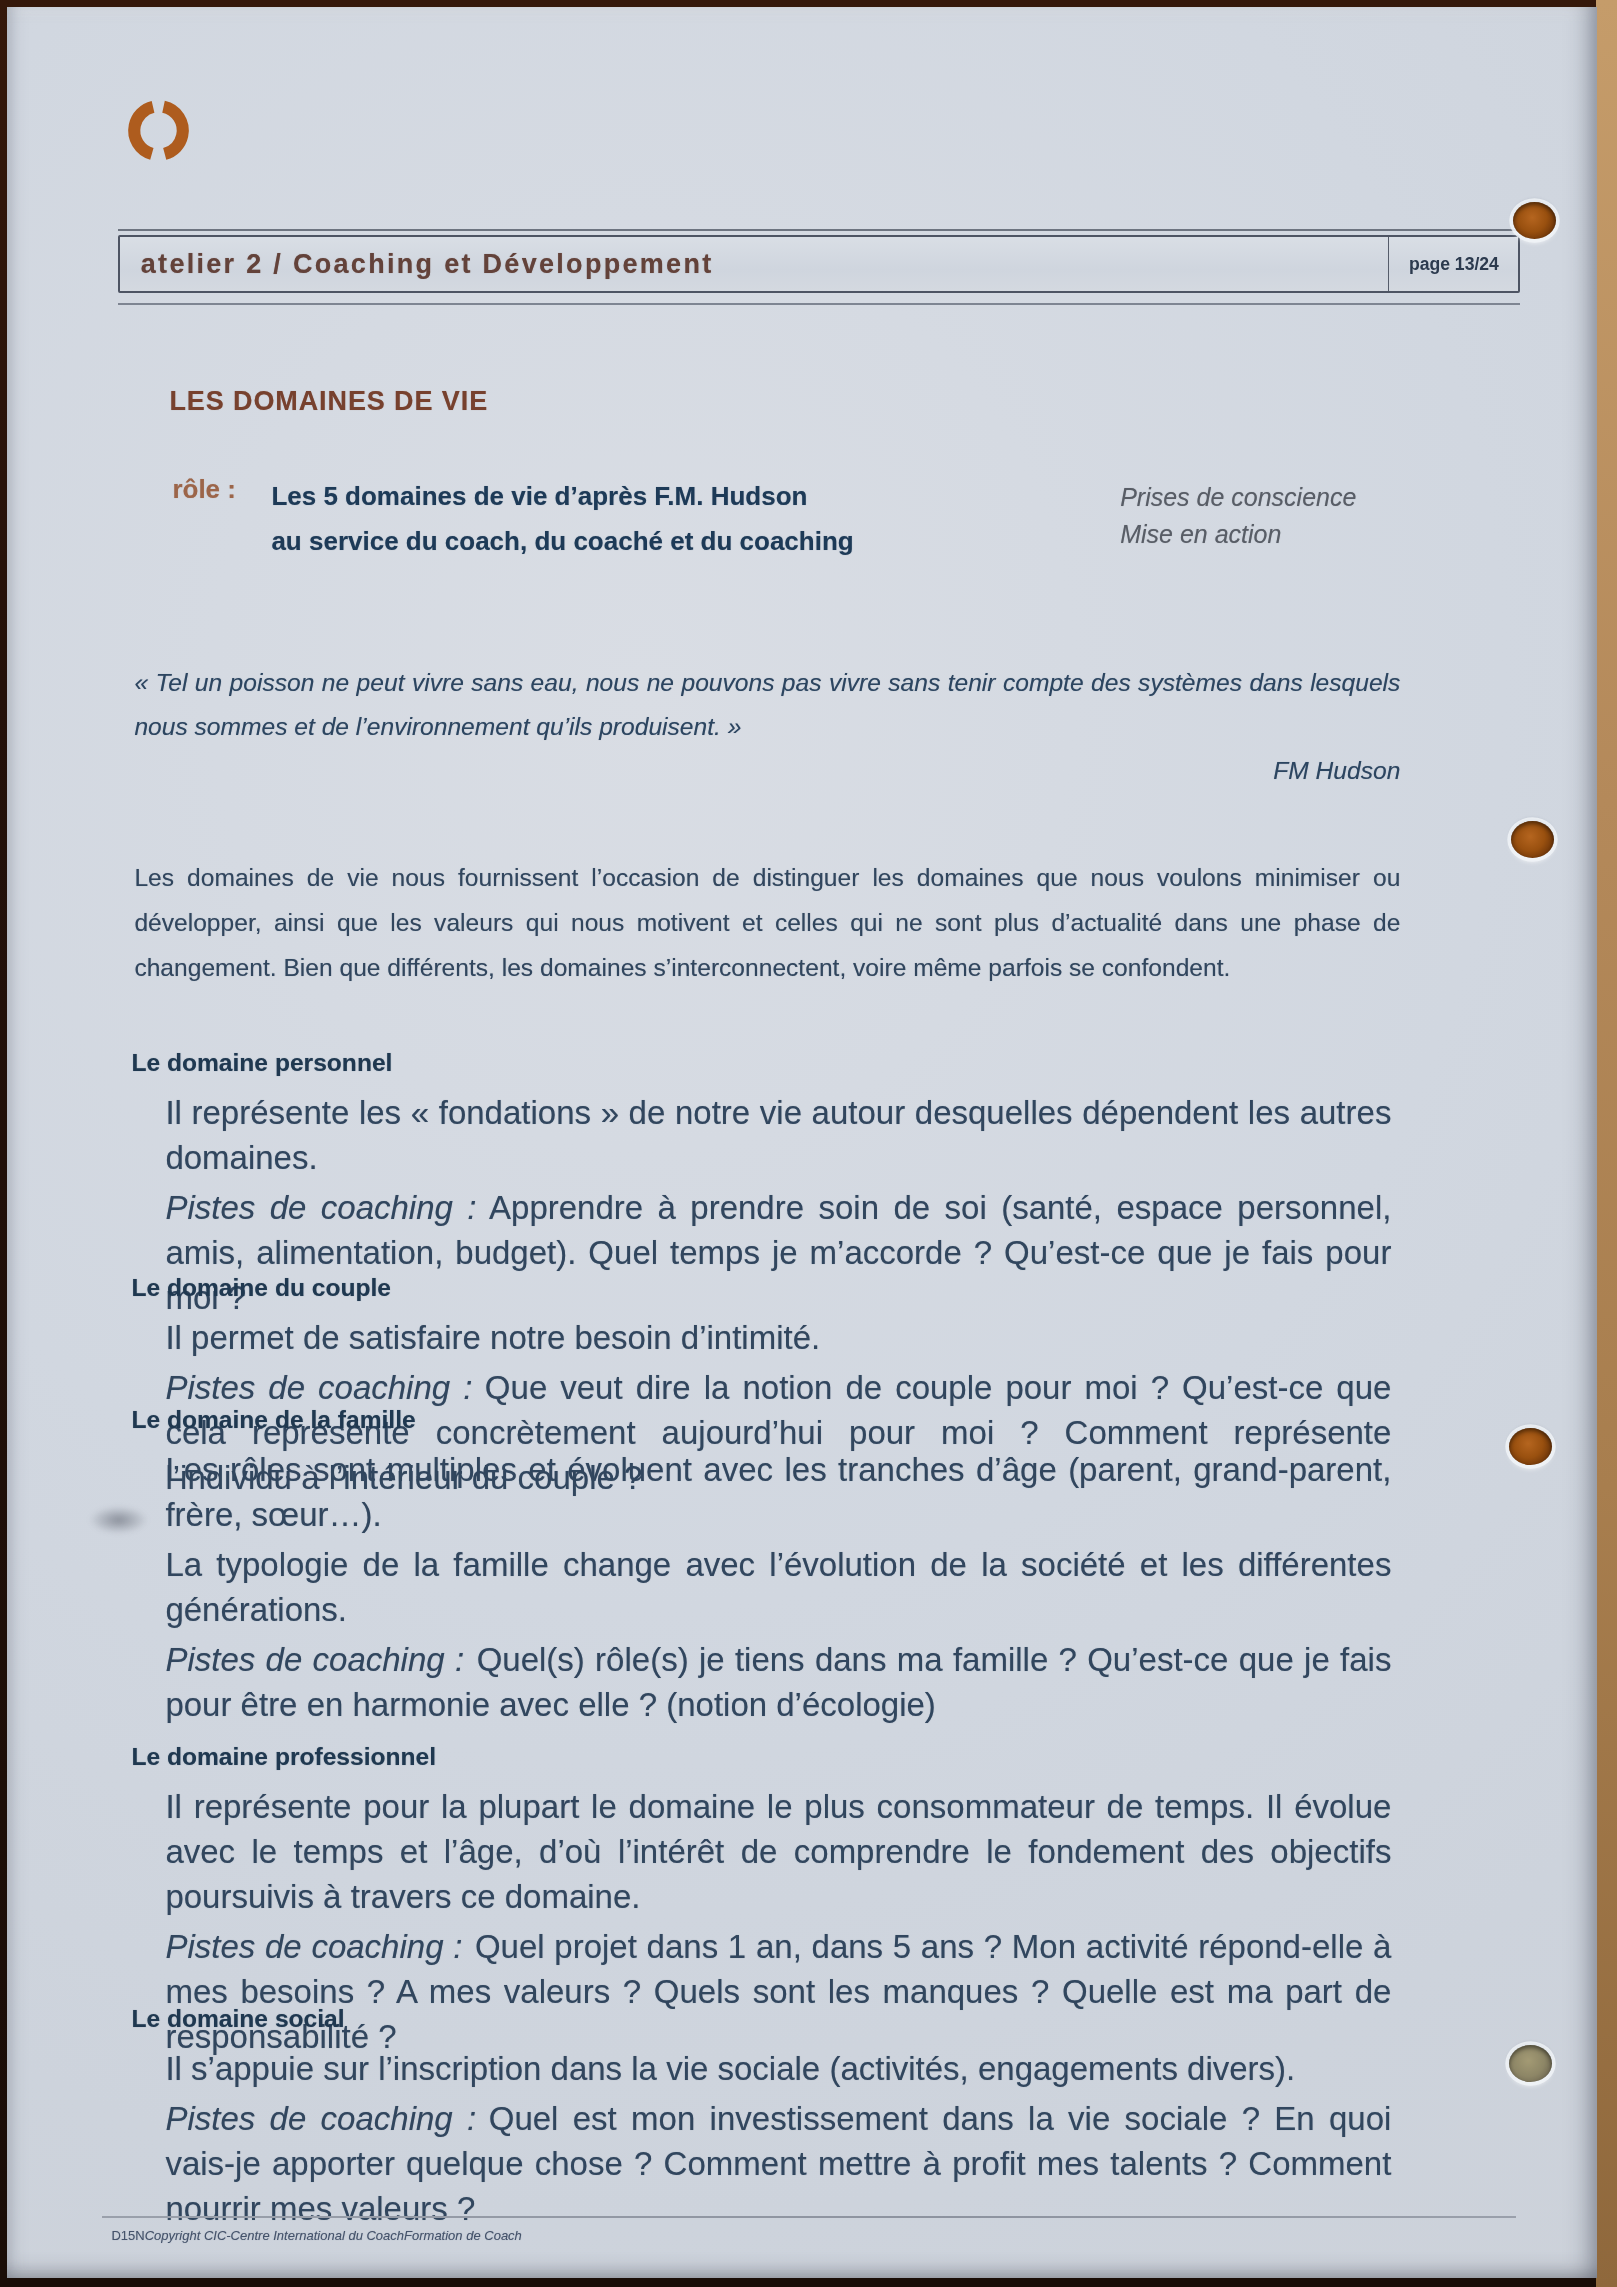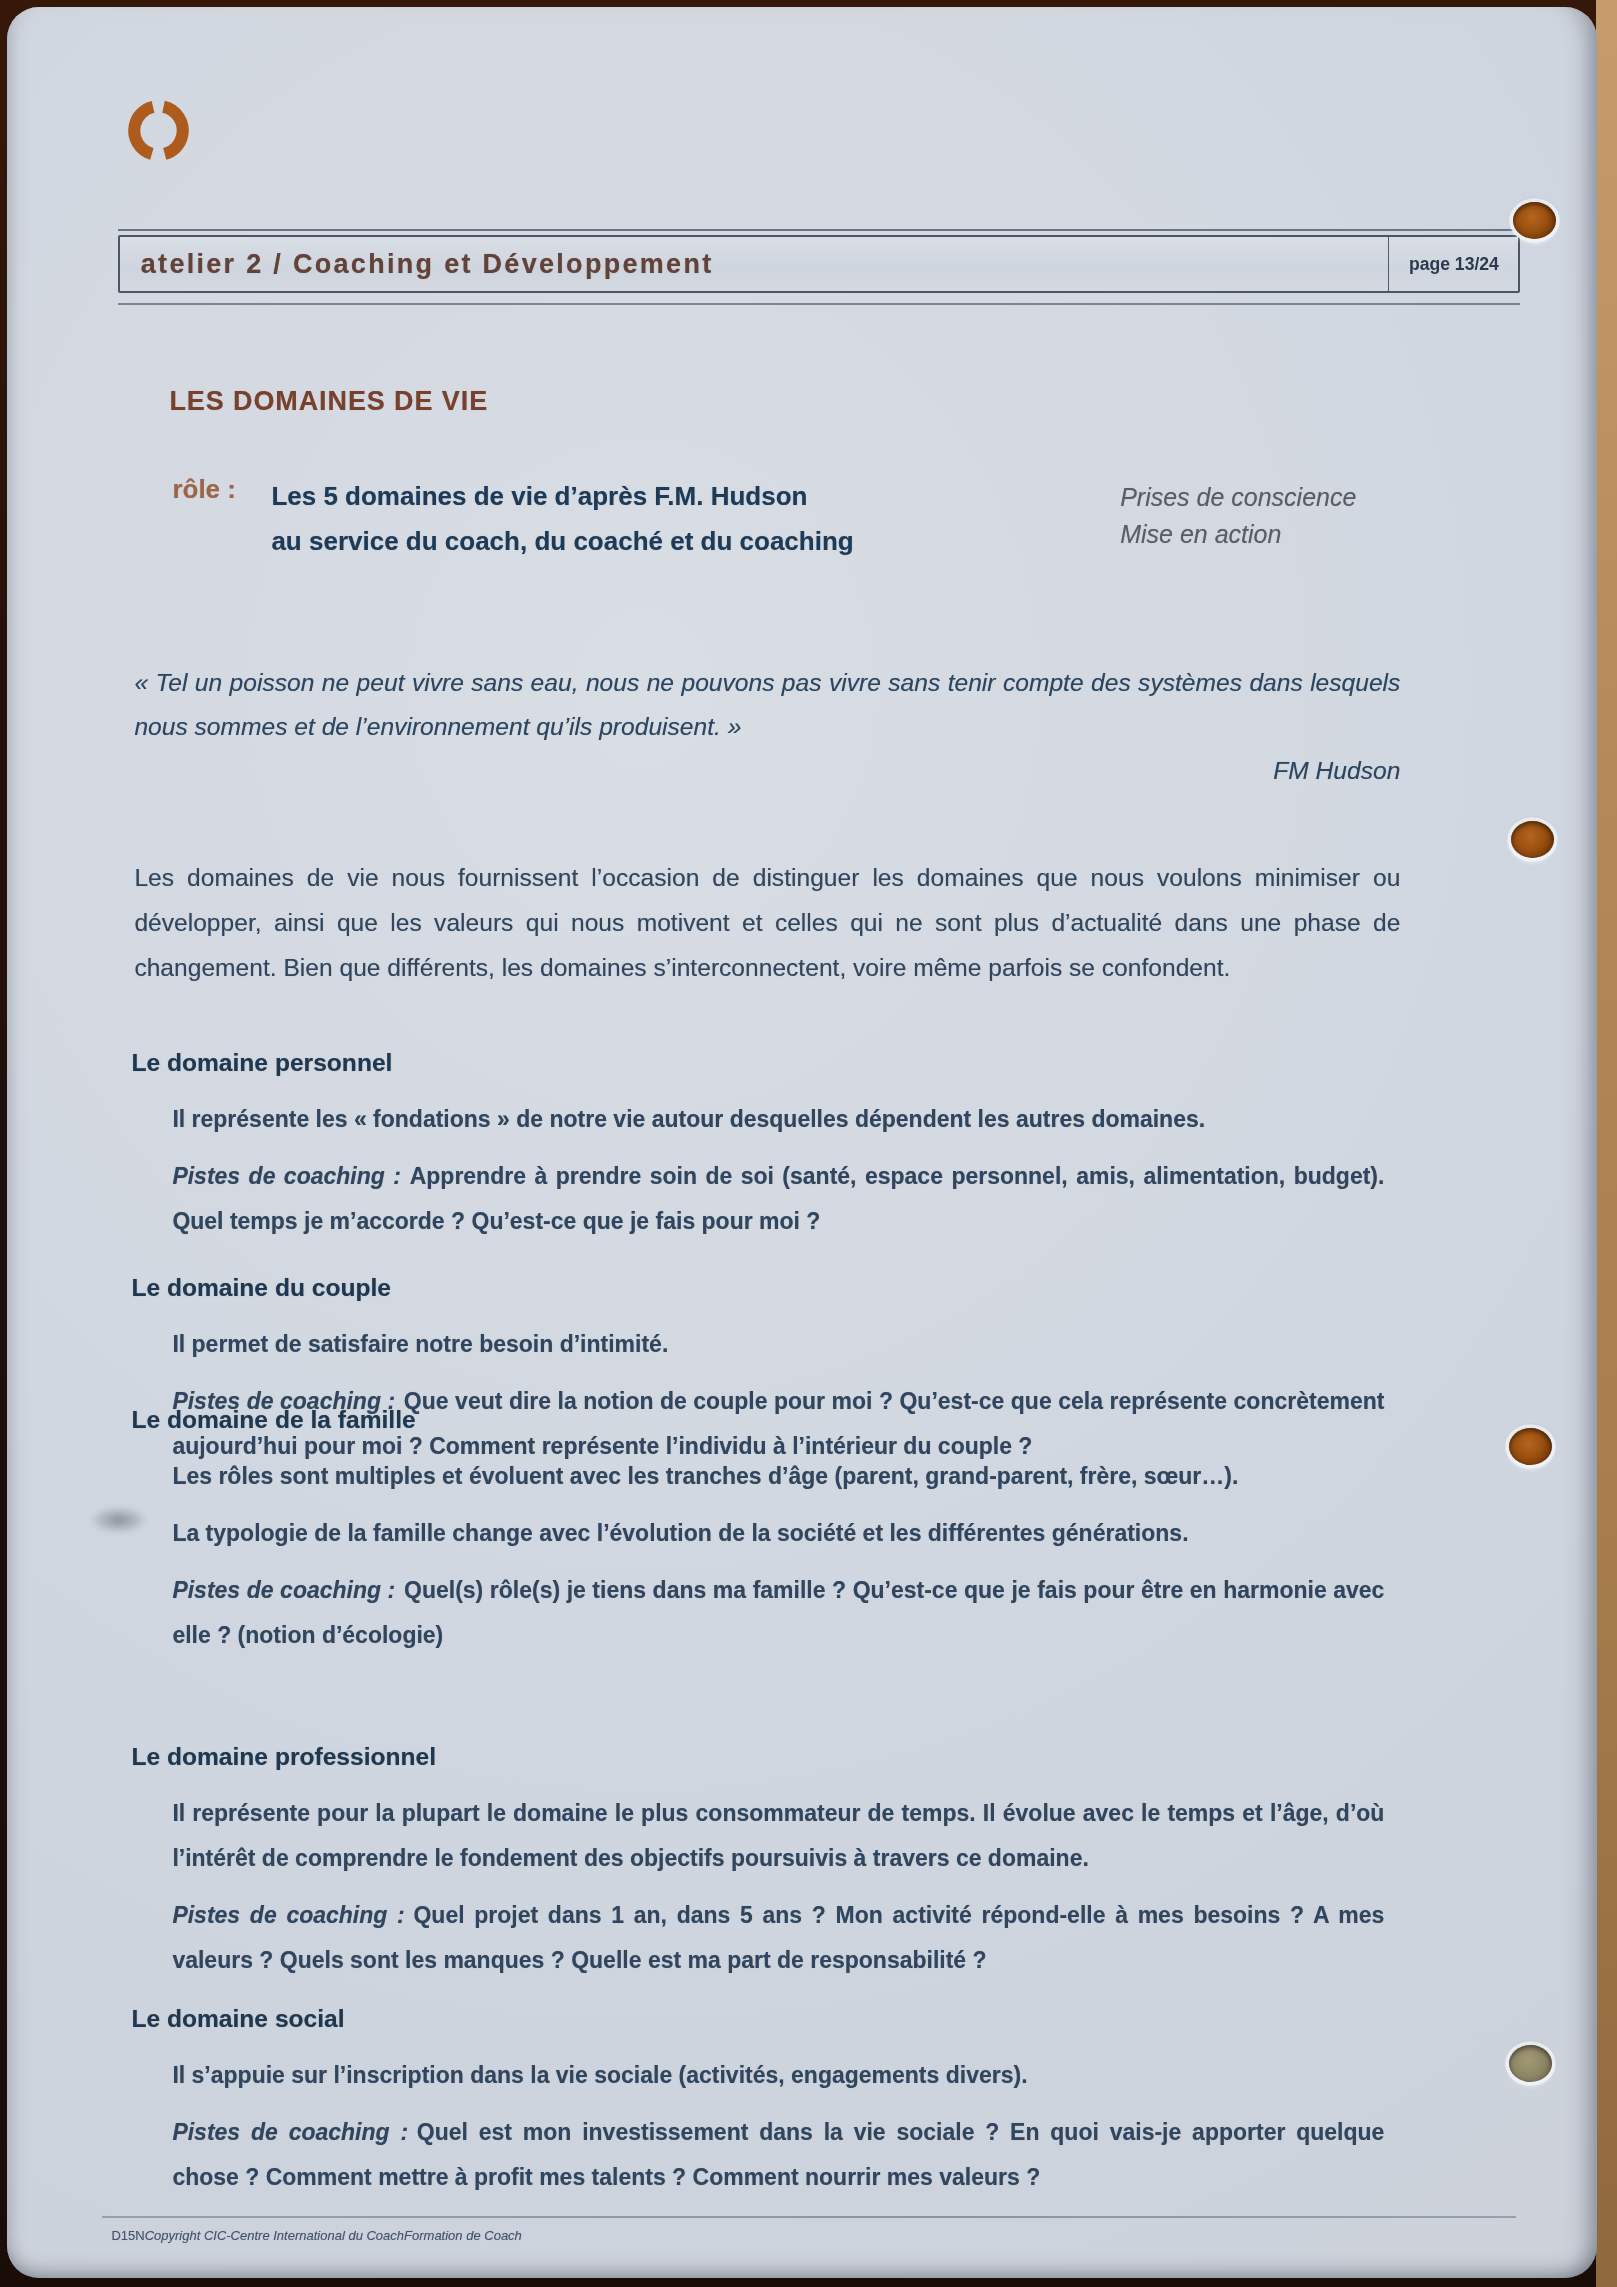--- a/index.html
+++ b/index.html
@@ -15,21 +15,20 @@
   
   .page{
     position:absolute;left:7.4px;top:7.4px;width:1590px;height:2271px;
     background:
       radial-gradient(120% 90% at 40% 30%, #d9dde4 0%, #d1d7e0 45%, #cdd3dc 75%, #ccd1d9 100%);
     box-shadow:
       inset -18.6px 0 24px -13px rgba(70,75,90,.55),
       inset 13px 0 18.6px -11px rgba(95,100,115,.35),
       inset 0 -15px 20.4px -11px rgba(75,75,85,.45),
       inset 0 11px 15px -9.3px rgba(255,255,255,.5);
-    border-radius: 32px;
   }
   
   .logo{position:absolute;left:117px;top:89px;width:69px;height:69px;}
   .rule-top,.rule-bottom{position:absolute;left:111px;width:1402px;height:1.9px;background:#6d7480;}
   .rule-top{top:222px;}
   .rule-bottom{top:296px;background:#7e8592;}
   .header-box{
     position:absolute;left:111px;top:228px;width:1402px;height:58px;
     border:2.8px solid #4d5463;border-radius:1.9px;box-sizing:border-box;
     display:flex;align-items:center;
@@ -71,23 +70,22 @@
     position:absolute;left:127px;top:848px;width:1266px;line-height:45px;
     font-size:24.6px;color:#31465e;text-align:justify;text-shadow:0 0 0.9px rgba(45,65,90,.4);
   }
   .domain{position:absolute;left:124px;width:1264px;}
   .domain h3{
     margin:0;font-size:24.6px;font-weight:bold;line-height:45px;color:#1f3850;
     text-shadow:0 0 0.9px rgba(30,55,80,.5);
   }
   .sec-body{margin-left:29px;width:1236px;}
   .sec-body p{
-    margin:12px;font-size:23px;line-height:45px;color:#31465e;text-align:justify;
+    margin:5px;font-size:33px;line-height:45px;color:#31465e;text-align:justify;
     text-shadow:0 0 0.9px rgba(45,65,90,.4);
-    font-weight:bold;
   }
   .pl{font-style:italic;margin-right:.38em;}
   
   .footer-rule{position:absolute;left:95px;top:2209px;width:1414px;height:1.9px;
     background:linear-gradient(90deg,#9aa0ab,#8d939f 60%,#9aa0ab);}
   .footer-row{
     position:absolute;left:104px;top:2221px;width:1373px;display:flex;
     justify-content:flex-start;font-size:13px;color:#45536b;
     text-shadow:0 0 0.9px rgba(70,85,110,.4);
   }

